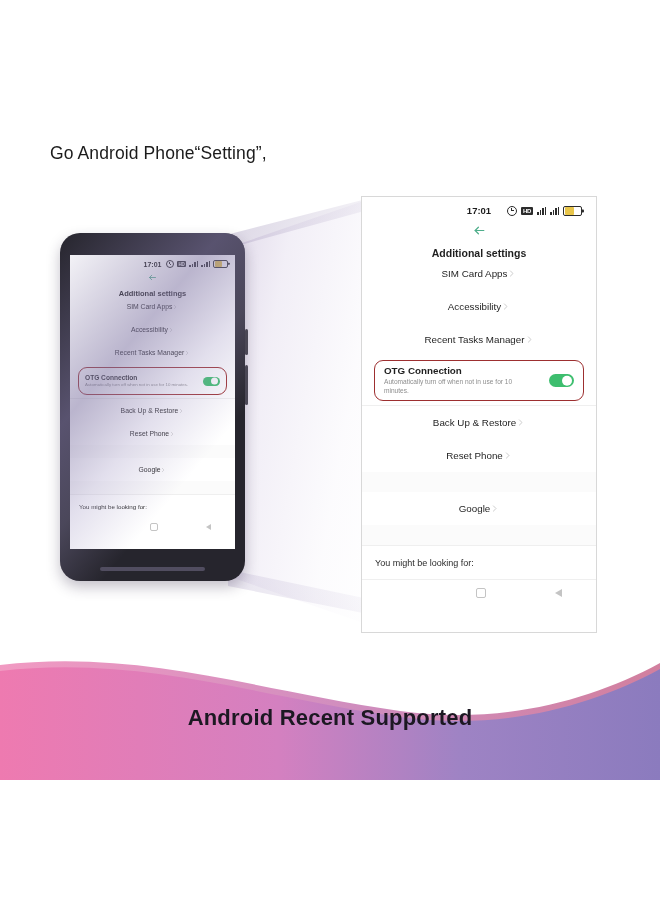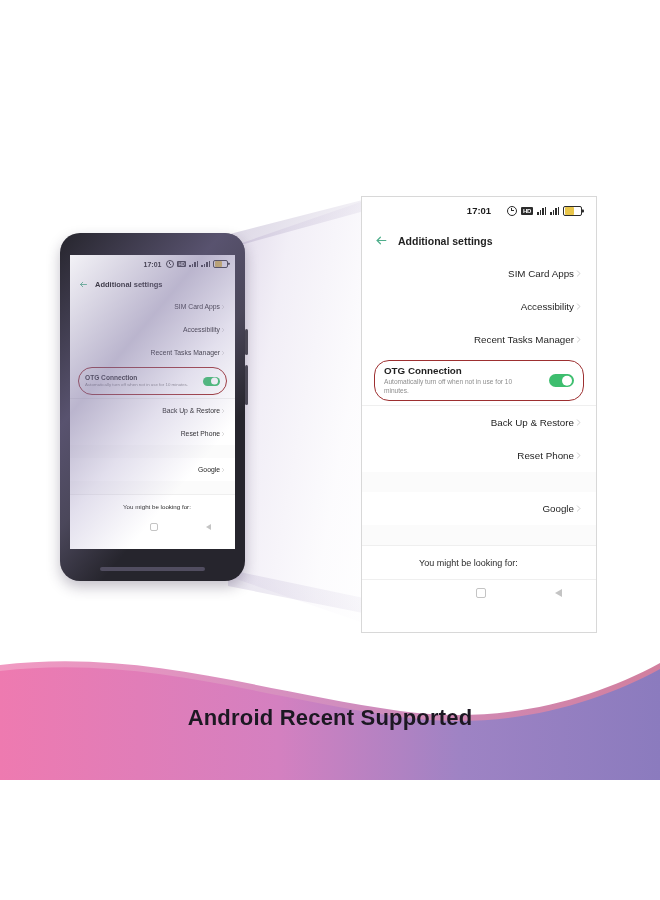--- a/index.html
+++ b/index.html
@@ -178,41 +178,41 @@
     background: #2b2b2b;
     border-radius: 0 1px 1px 0;
   }
   .ic-batt .fill {
     background: #e8c54a;
     height: 100%;
     width: 62%;
     border-radius: 1px;
   }
 
-  .appbar { display: flex; align-items: center; }
+  .appbar { display: flex; align-items: center; flex-direction: column; }
   .back-arrow {
     position: relative;
     flex: none;
   }
   .back-arrow svg { display: block; }
   .appbar-title { color: #1f1f1f; font-weight: 600; }
 
   .row {
     display: flex;
     align-items: center;
-    justify-content: flex-end;
+    justify-content: center;
     box-sizing: border-box;
   }
   .row-title { color: #1f1f1f; }
   .chev { color: #c9c9c9; flex: none; }
   .chev svg { display: block; }
   .divider { background: #efefef; width: 100%; }
   .otg-card {
     border: 1.4px solid #9d2f30;
-    border-radius: 15px;
+    border-radius: 9px;
     box-sizing: border-box;
     display: flex;
     align-items: center;
     justify-content: space-between;
     background: #ffffff;
   }
   .otg-texts { display: flex; flex-direction: column; }
   .otg-title { color: #1f1f1f; font-weight: 600; }
   .otg-sub { color: #8e8e8e; }
   .toggle {
@@ -223,21 +223,21 @@
   }
   .toggle .knob {
     position: absolute;
     right: 2px;
     top: 50%;
     transform: translateY(-50%);
     background: #ffffff;
     border-radius: 50%;
   }
   .gap-band { background: #fbfbfb; }
-  .look-for { color: #2b2b2b; margin-left: 44px; }
+  .look-for { color: #2b2b2b; }
   .navbar {
     display: flex;
     align-items: center;
     justify-content: space-around;
     color: #c4c4c4;
   }
   .nav-ic { display: flex; align-items: center; justify-content: center; }
   .nav-recents { display: flex; flex-direction: column; justify-content: space-between; }
   .nav-recents i { display: block; background: #c4c4c4; }
   .nav-home { border: 1.4px solid #c4c4c4; border-radius: 2px; }
@@ -337,20 +337,21 @@
     font-size: 22px;
     font-weight: 700;
     color: #1c1822;
     letter-spacing: 0.2px;
   }
 </style>
 </head>
 <body>
 
 <div class="headline">
+  <span class="line">Go Android Phone“Setting”,</span>
 </div>
 
 <div class="beam"></div>
 <div class="beam-top"></div>
 <div class="beam-bot"></div>
 
 <div class="phone">
   <div class="phone-body"></div>
   <div class="phone-side"></div>
   <div class="phone-side s2"></div>

